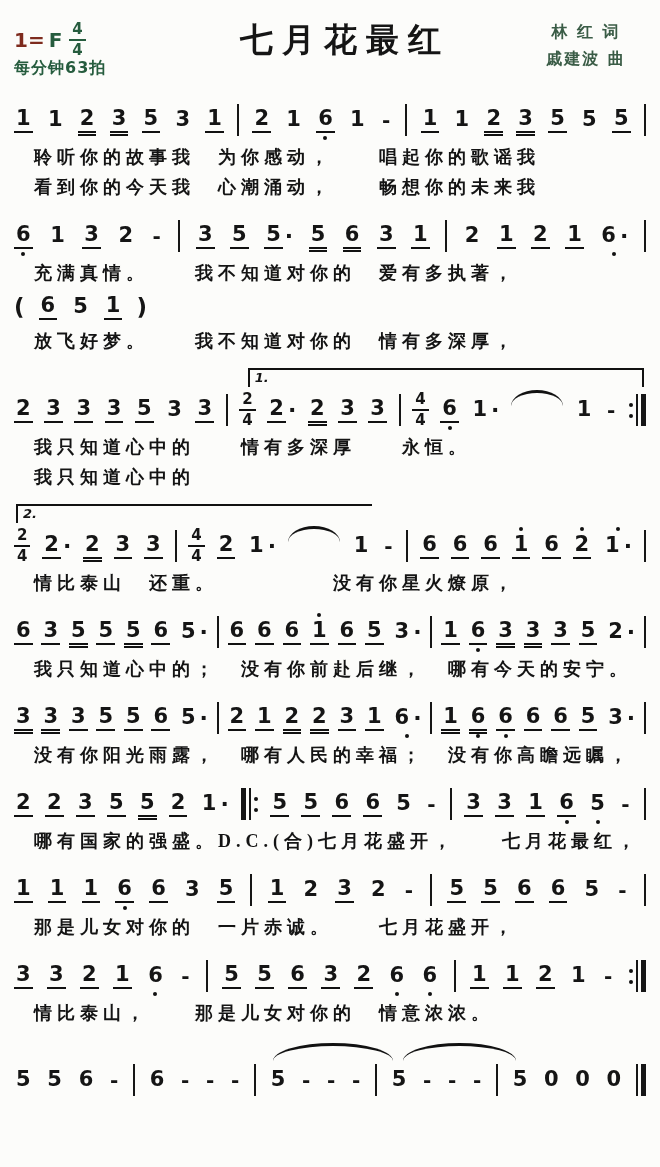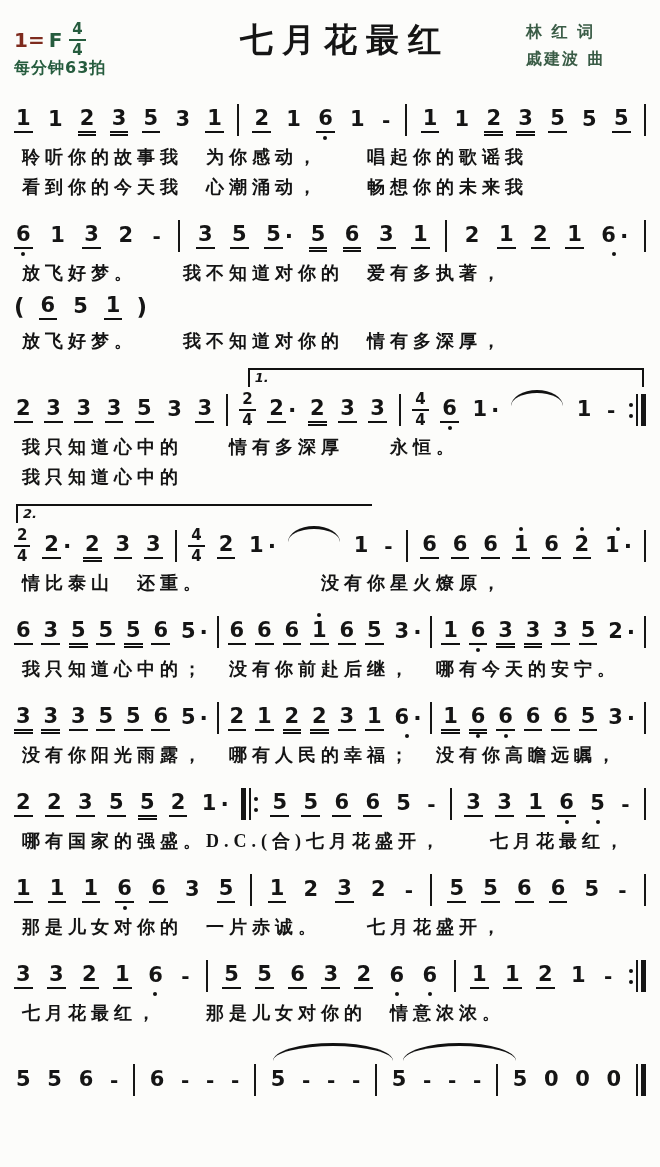--- a/index.html
+++ b/index.html
@@ -15,21 +15,21 @@
   .key-line{font-size:20px;font-weight:bold;display:flex;align-items:center;}
   .key-red{color:#7e2b1e;margin-right:4px;}
   .key-green{color:#265c3e;}
   .meter{display:inline-flex;flex-direction:column;align-items:center;color:#265c3e;
          font-size:15px;line-height:1;margin-left:7px;font-weight:bold;}
   .meter .m-num{border-bottom:2px solid #265c3e;padding:0 3px 2px;}
   .meter .m-den{padding-top:2px;}
   .tempo{font-size:16px;font-weight:bold;color:#265c3e;letter-spacing:1px;}
   .title{margin:6px 0 0 0;font-size:33px;letter-spacing:9px;font-weight:bold;flex:1;
          text-align:center;font-family:Liberation Serif, serif;}
-  .credits{width:120px;text-align:left;font-size:16px;font-weight:bold;color:#3a5c46;
+  .credits{width:120px;text-align:center;font-size:16px;font-weight:bold;color:#3a5c46;
            line-height:1.7;padding-top:6px;letter-spacing:2px;white-space:nowrap;}
   
   .system{margin-bottom:12px;}
   .notes-wrap{position:relative;}
   .notes-row{display:flex;justify-content:space-between;align-items:center;height:44px;}
   .notes-row.inline-row{display:inline-flex;justify-content:flex-start;gap:14px;height:38px;}
   .tok{position:relative;height:44px;display:inline-flex;align-items:center;
        font-weight:bold;font-size:21px;}
   .core{display:inline-block;padding:0 2px 2px;line-height:1;}
   .core.u1{border-bottom:2px solid #111;}
@@ -58,21 +58,21 @@
   .volta span{display:block;padding:1px 0 0 5px;line-height:13px;}
   .sys3 .volta{left:37%;right:2px;border-right:2px solid #111;}
   .sys4 .volta{left:2px;width:56%;}
   
   .sys10 .notes-wrap{padding-top:18px;}
   .arc-long{position:absolute;top:3px;height:15px;border-top:3px solid #111;
             border-radius:50% 50% 0 0/100% 100% 0 0;}
   .arc-a{left:41%;width:19%;}
   .arc-b{left:61.5%;width:18%;}
   
-  .lyric{font-size:18px;letter-spacing:5px;line-height:30px;color:#141414;margin-left:8px;
+  .lyric{font-size:18px;letter-spacing:5px;line-height:30px;color:#141414;margin-left:20px;
          font-family:"Liberation Serif","DejaVu Serif",serif;font-weight:bold;white-space:nowrap;}
 </style>
 </head>
 <body>
 
 <header class="header">
   <div class="key-block">
     <div class="key-line">
       <span class="key-red">1=</span>
       <span class="key-green">F</span>
@@ -216,21 +216,21 @@
           <span class="core u1">1</span>
         </span>
         <span class="tok">
           <span class="core u0">6</span>
           <span class="augdot">·</span>
           <span class="dotb"></span>
         </span>
         <span class="bar"></span>
       </div>
     </div>
-  <div class="lyric">放飞好梦。　　我不知道对你的　爱有多执著，</div>
+  <div class="lyric">充满真情。　　我不知道对你的　爱有多执著，</div>
   <div class="notes-row inline-row">
       <span class="paren">(</span>
       <span class="tok">
         <span class="core u1">6</span>
       </span>
       <span class="tok">
         <span class="core u0">5</span>
       </span>
       <span class="tok">
         <span class="core u1">1</span>
@@ -761,21 +761,21 @@
         <span class="bargroup">
           <span class="dotcol">
             <span class="bdot"></span>
             <span class="bdot"></span>
           </span>
           <span class="bar"></span>
           <span class="bar thick"></span>
         </span>
       </div>
     </div>
-  <div class="lyric">七月花最红，　　那是儿女对你的　情意浓浓。</div>
+  <div class="lyric">情比泰山，　　那是儿女对你的　情意浓浓。</div>
 </section>
 
 <section class="system sys10">
   <div class="notes-wrap">
     <div class="arc-long arc-a"></div>
     <div class="arc-long arc-b"></div>
     <div class="notes-row">
         <span class="tok">
           <span class="core u0">5</span>
         </span>

